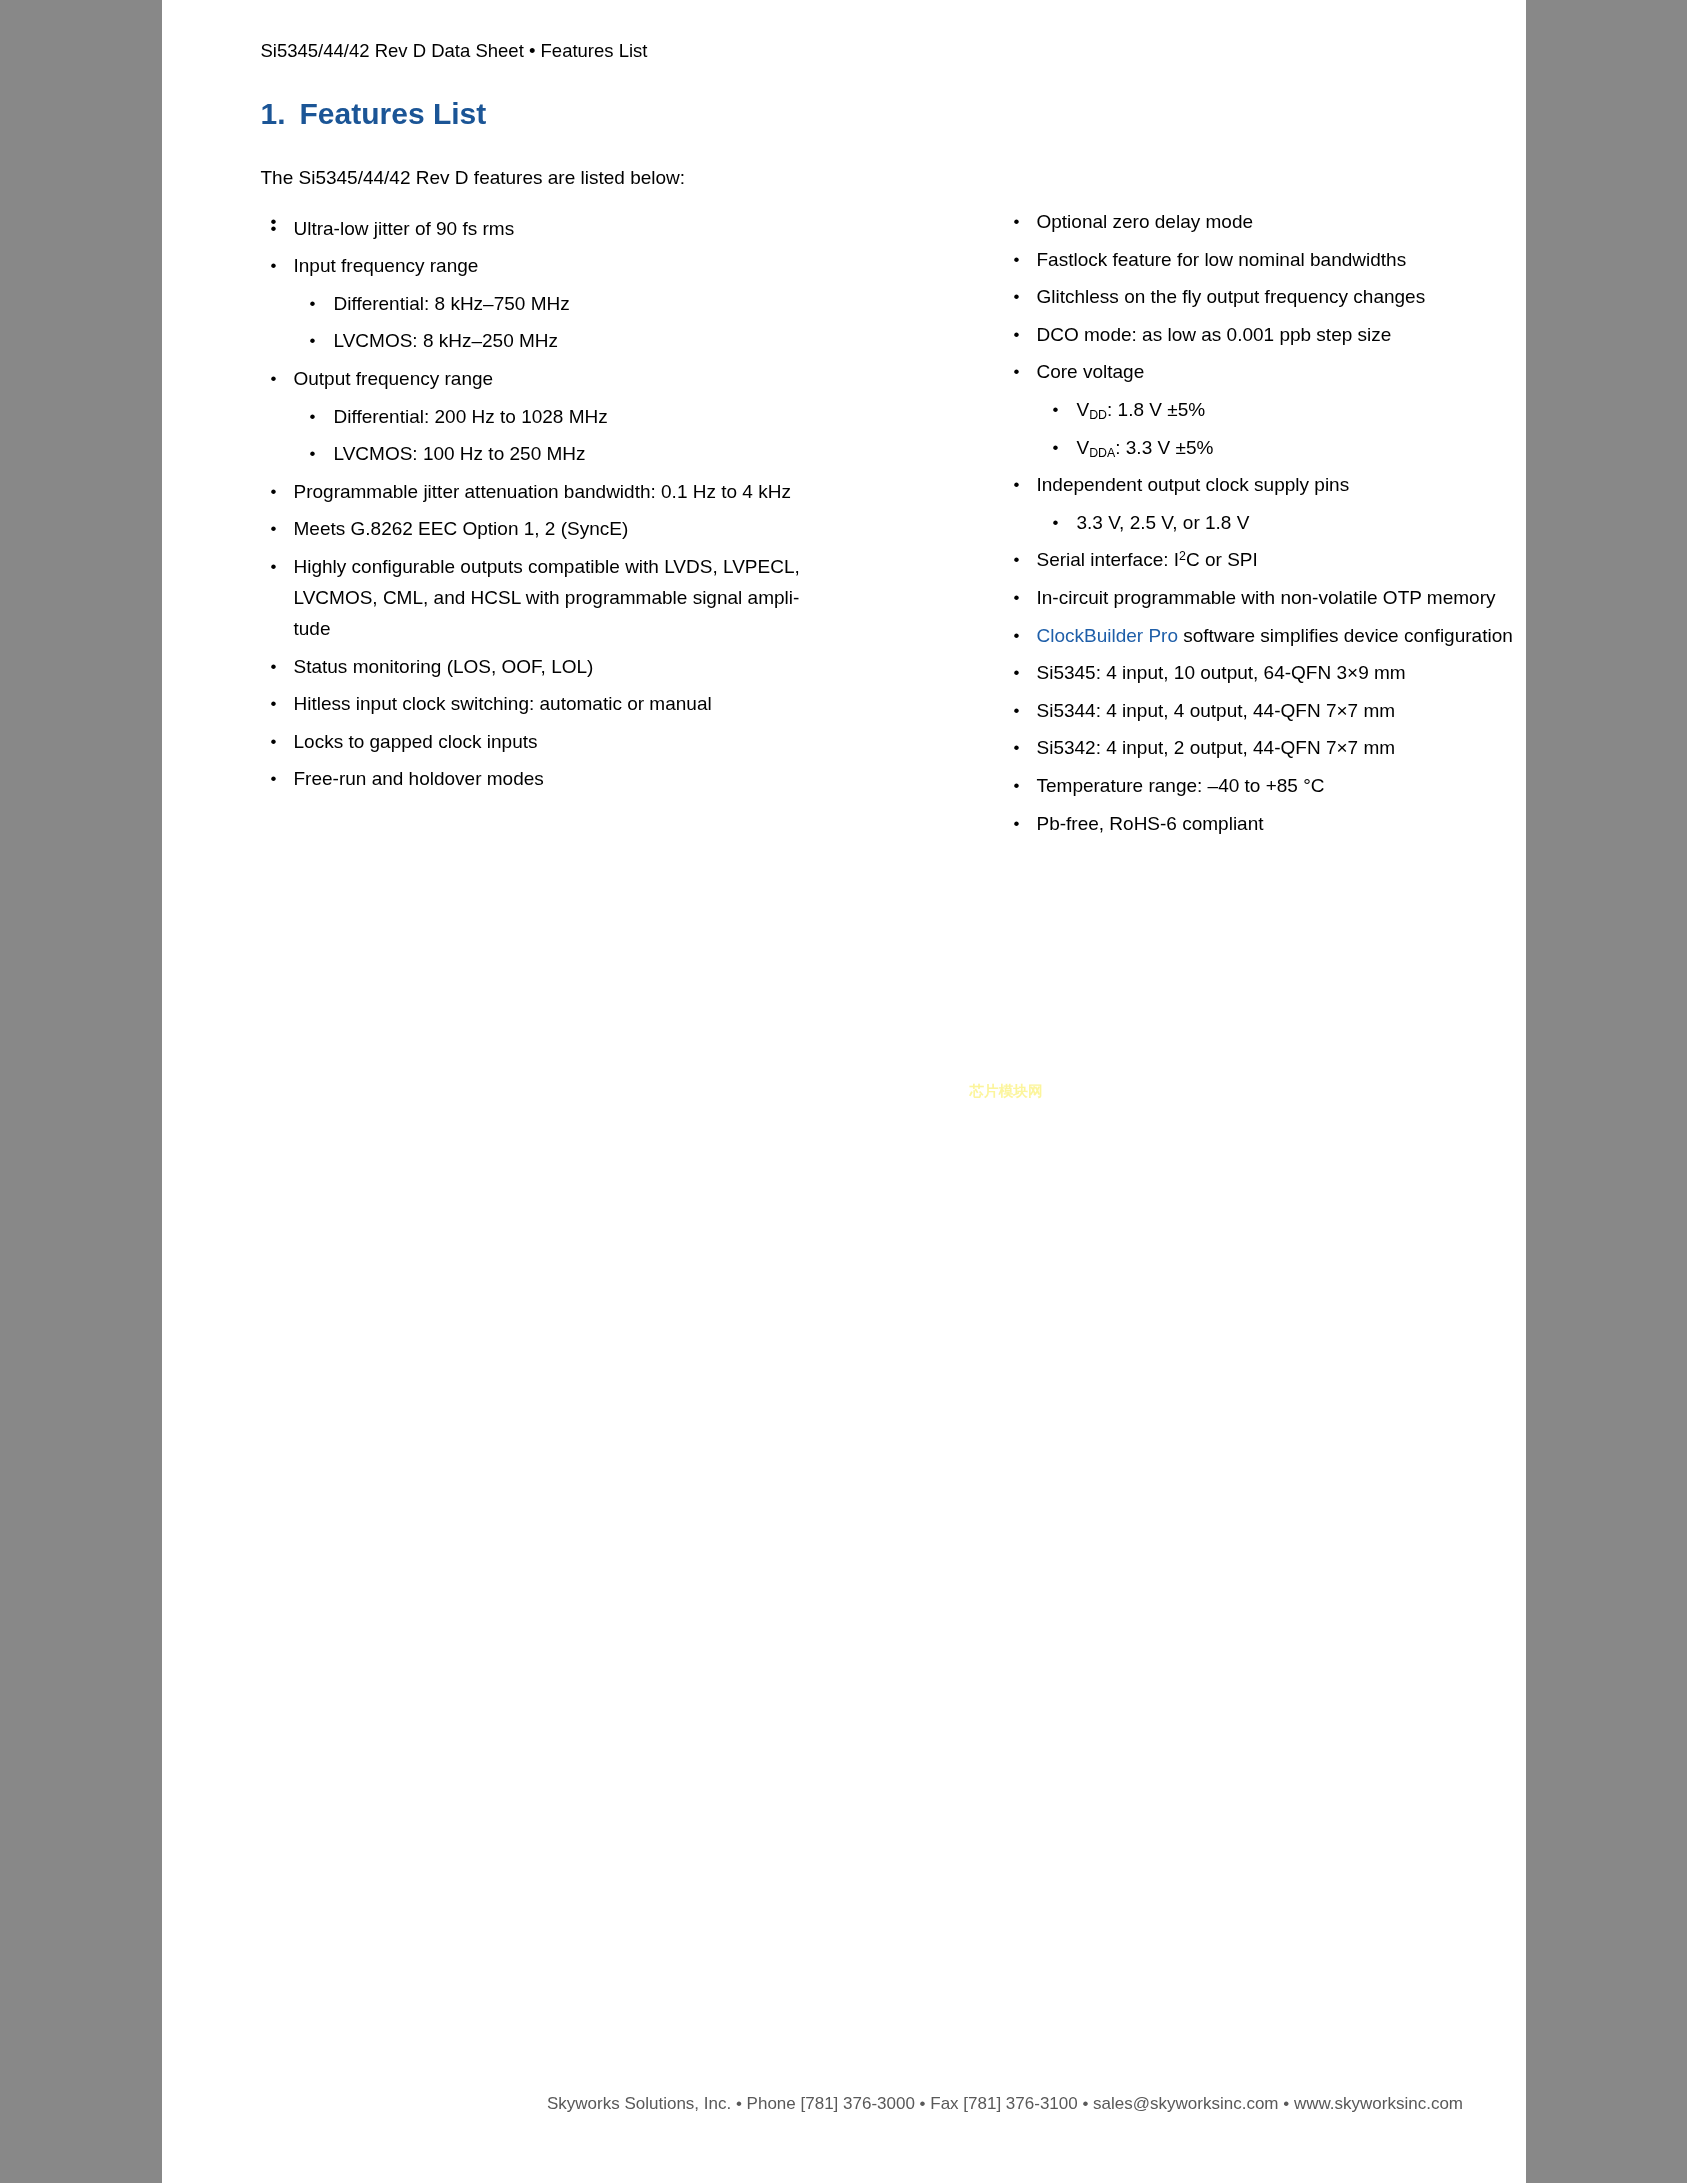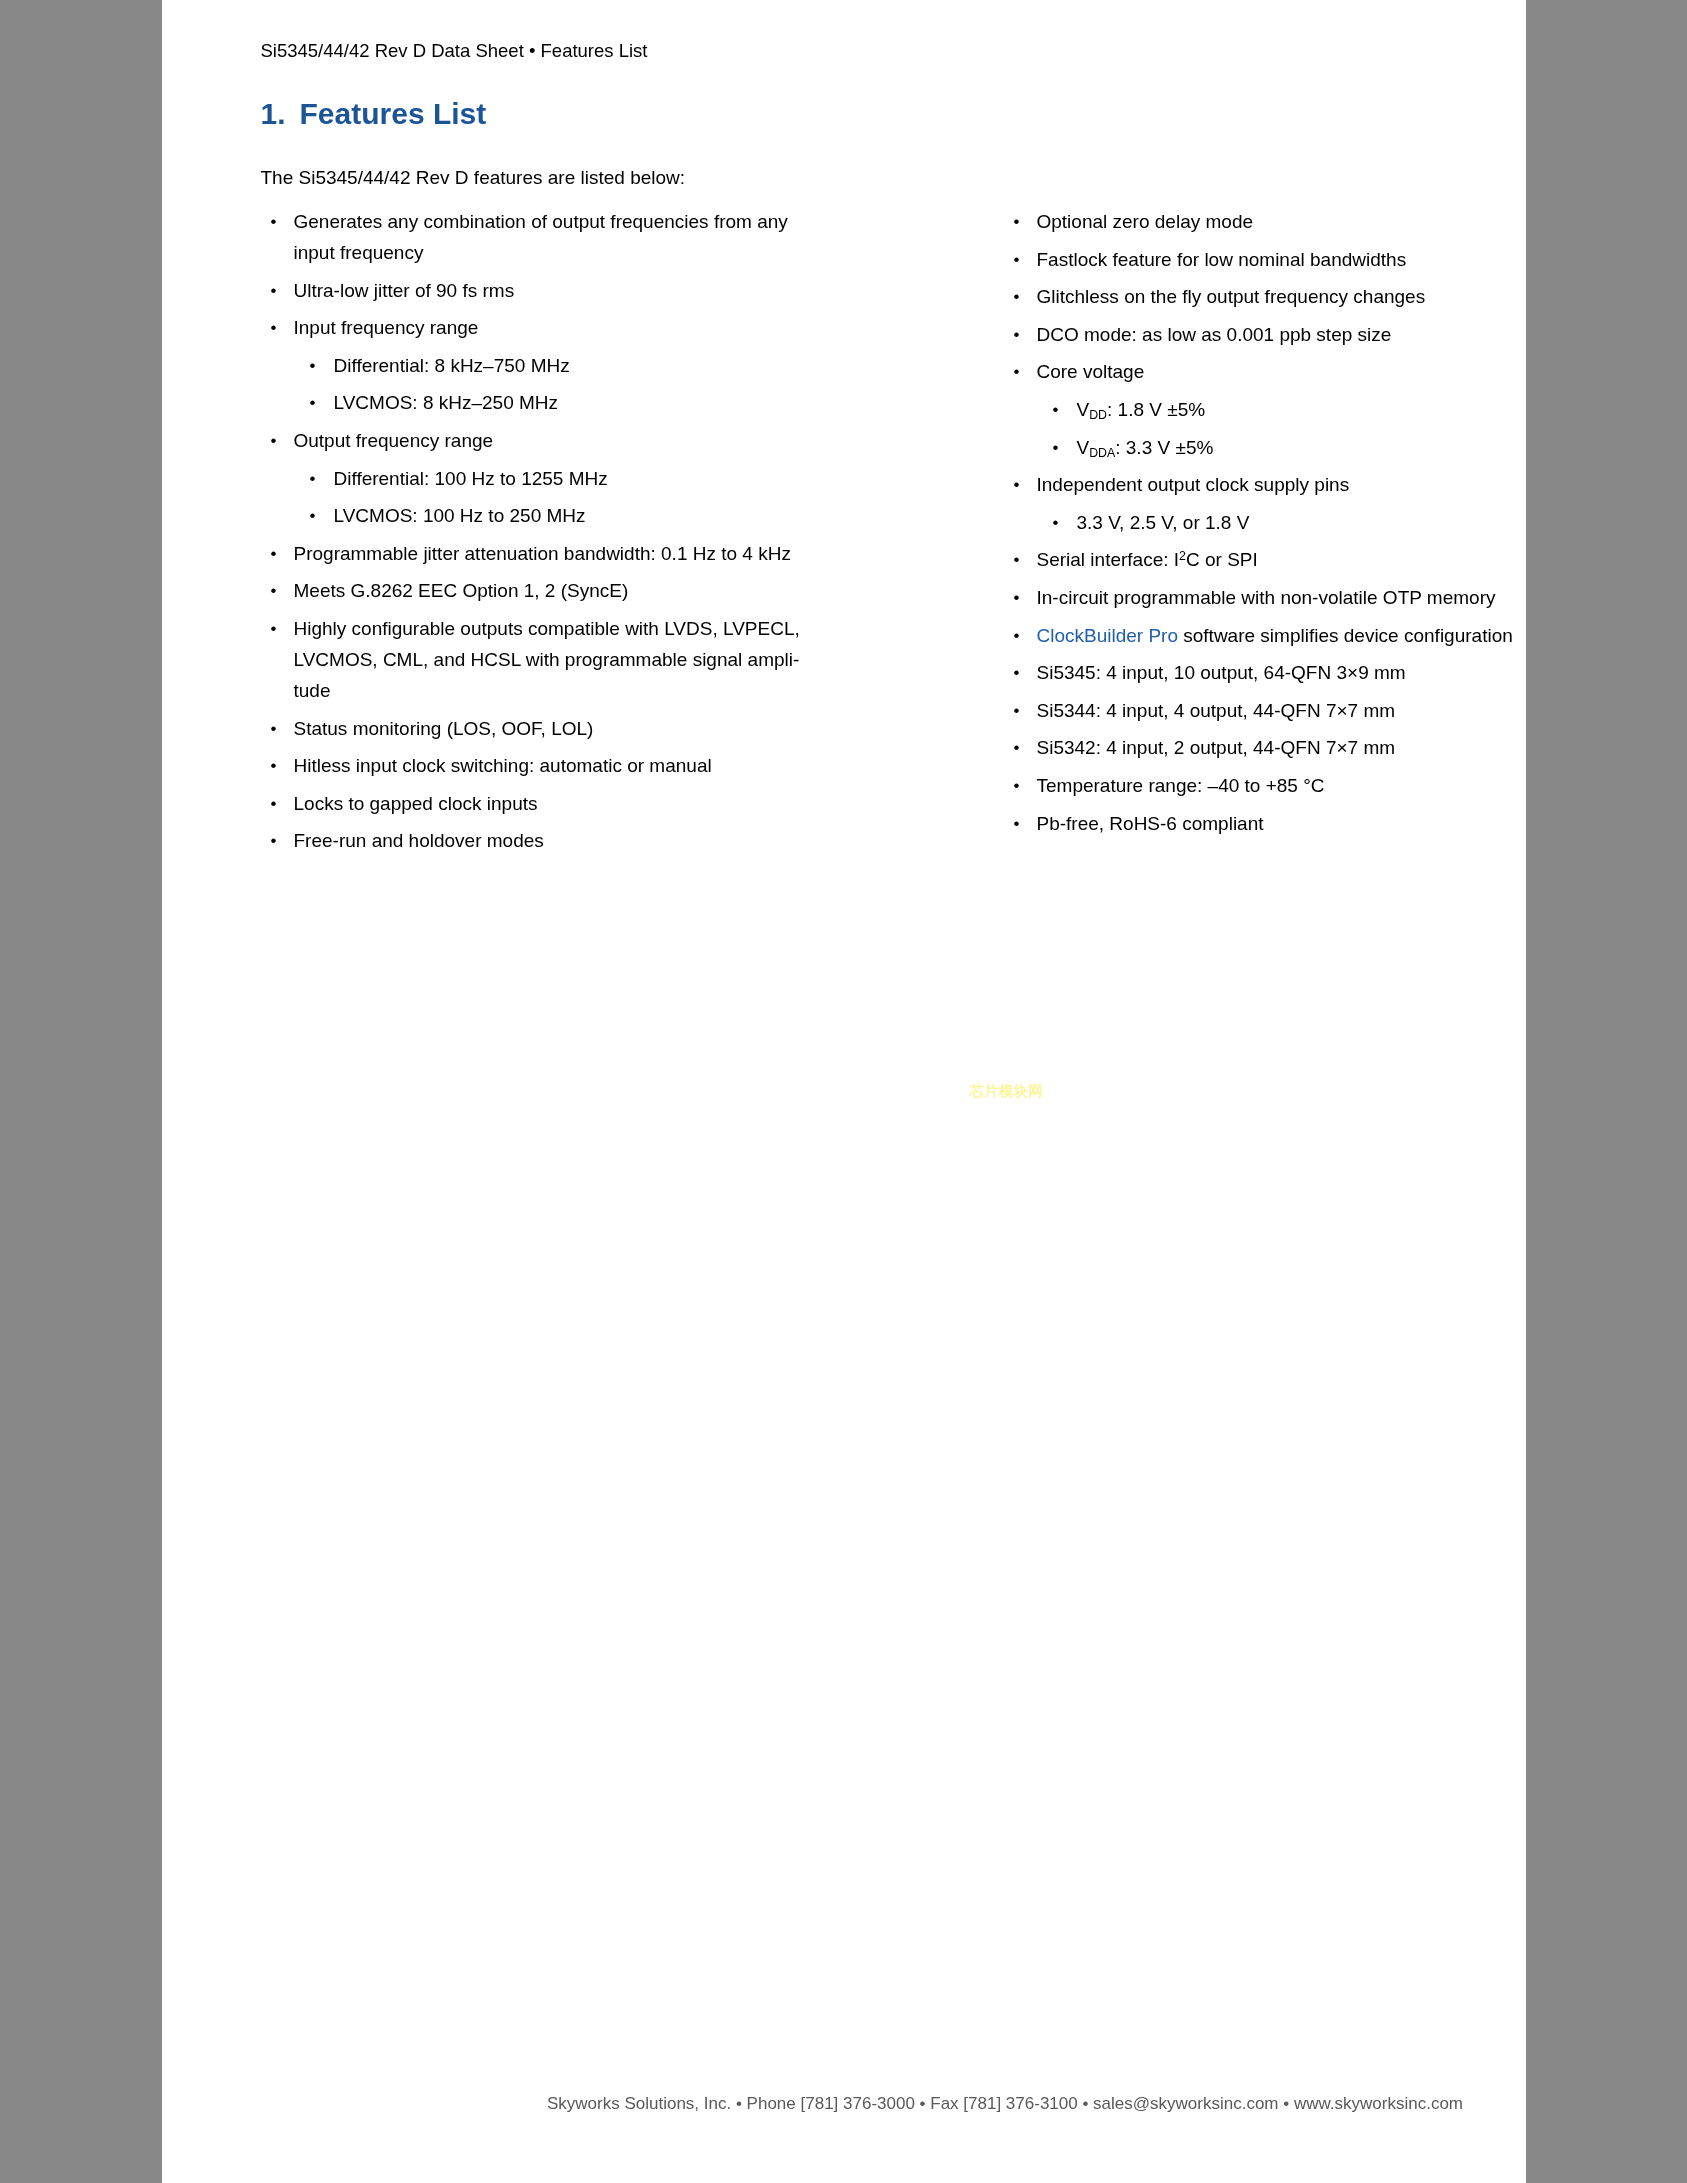--- a/index.html
+++ b/index.html
@@ -94,27 +94,27 @@
 
   <div class="running-header">Si5345/44/42 Rev D Data Sheet • Features List</div>
 
   <h1 class="section-heading">
     <span>1.</span><span class="title-text">Features List</span>
   </h1>
 
   <p class="intro">The Si5345/44/42 Rev D features are listed below:</p>
 
   <div class="col col-left" id="col-left">
-      <div class="li l1"><span class="dot">•</span><span class="txt">Generates any combination of output frequencies from any<br>input frequency</span></div>
+      <div class="li l1"><span class="dot">•</span></div>
       <div class="li l1"><span class="dot">•</span><span class="txt">Ultra-low jitter of 90 fs rms</span></div>
       <div class="li l1"><span class="dot">•</span><span class="txt">Input frequency range</span></div>
       <div class="li l2"><span class="dot">•</span><span class="txt">Differential: 8 kHz–750 MHz</span></div>
       <div class="li l2"><span class="dot">•</span><span class="txt">LVCMOS: 8 kHz–250 MHz</span></div>
       <div class="li l1"><span class="dot">•</span><span class="txt">Output frequency range</span></div>
-      <div class="li l2"><span class="dot">•</span><span class="txt">Differential: 100 Hz to 1255 MHz</span></div>
+      <div class="li l2"><span class="dot">•</span><span class="txt">Differential: 200 Hz to 1028 MHz</span></div>
       <div class="li l2"><span class="dot">•</span><span class="txt">LVCMOS: 100 Hz to 250 MHz</span></div>
       <div class="li l1"><span class="dot">•</span><span class="txt">Programmable jitter attenuation bandwidth: 0.1 Hz to 4 kHz</span></div>
       <div class="li l1"><span class="dot">•</span><span class="txt">Meets G.8262 EEC Option 1, 2 (SyncE)</span></div>
       <div class="li l1"><span class="dot">•</span><span class="txt">Highly configurable outputs compatible with LVDS, LVPECL,<br>LVCMOS, CML, and HCSL with programmable signal ampli-<br>tude</span></div>
       <div class="li l1"><span class="dot">•</span><span class="txt">Status monitoring (LOS, OOF, LOL)</span></div>
       <div class="li l1"><span class="dot">•</span><span class="txt">Hitless input clock switching: automatic or manual</span></div>
       <div class="li l1"><span class="dot">•</span><span class="txt">Locks to gapped clock inputs</span></div>
       <div class="li l1"><span class="dot">•</span><span class="txt">Free-run and holdover modes</span></div>
     </div>
   <div class="col col-right" id="col-right">

